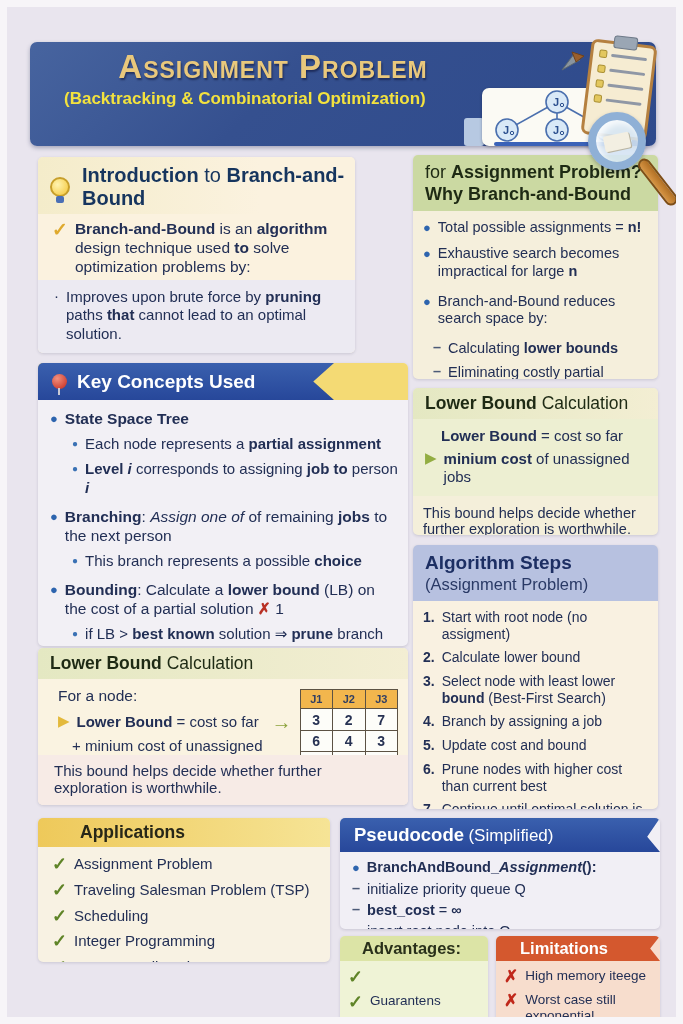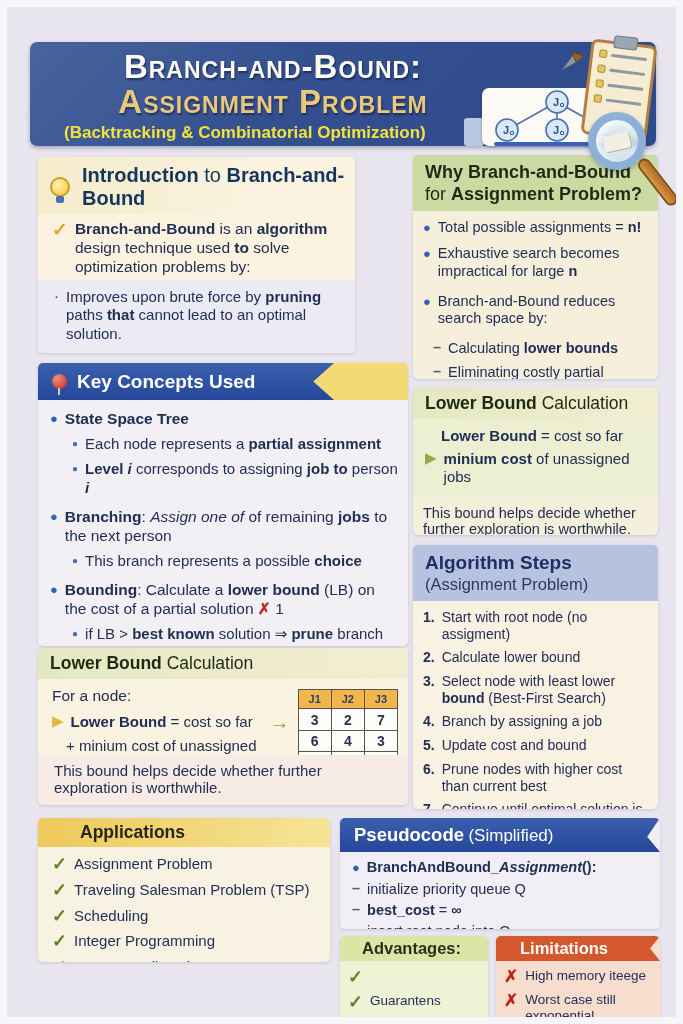--- a/index.html
+++ b/index.html
@@ -75,21 +75,21 @@
   .pin { width:15px; height:15px; border-radius:50%; background:radial-gradient(circle at 35% 30%,#f2907e,#c2271a); position:relative; flex:none; }
   .pin::after { content:""; position:absolute; left:6px; top:14px; width:2px; height:7px; background:#c9c9d4; }
   .keyc-body { padding:10px 8px 0 12px; font-size:15.5px; }
   .keyc-body .g-head { margin-bottom:6px; }
   .keyc-body .sub { margin:0 0 7px 22px; font-size:15px; }
   .keyc-group { margin-bottom:11px; }
 
   
   .lb-head { background:linear-gradient(90deg,#e4e8c2,#f3eed3); padding:5px 12px; font-size:17.5px; color:#1e2a14; }
   .lbl { left:38px; top:648px; width:370px; height:157px; background:#faf3e1; }
-  .lbl-body { display:flex; padding:8px 10px 0 14px; gap:8px; }
+  .lbl-body { display:flex; padding:8px 10px 0 20px; gap:8px; }
   .lbl-text { font-size:15px; width:215px; }
   .lbl-text .fornode { margin-bottom:8px; font-size:15.5px; }
   .play-y { color:#e3b93c; font-size:15px; }
   .play-g { color:#93ad42; font-size:15px; }
   .arrow  { color:#8ca23c; font-weight:700; font-size:20px; line-height:.9; }
   table.cost { border-collapse:collapse; margin-top:2px; }
   table.cost th { background:#f2b64d; border:1.5px solid #5c5244; font-size:11px; color:#313f63; font-weight:700; width:34px; padding:2px 0; }
   table.cost td { background:#fdfdf9; border:1.5px solid #5c5244; font-size:14px; font-weight:700; color:#273253; text-align:center; padding:1px 0; }
   .lbl-note { position:absolute; left:0; right:0; bottom:0; background:#f7ebe6; padding:7px 10px 9px 16px; font-size:15px; }
 
@@ -130,21 +130,20 @@
   .lim-head { background:#d4582e; padding:3px 0 3px 24px; font-weight:700; font-size:16.5px; color:#fff;
               clip-path:polygon(0 0,100% 0,94% 50%,100% 100%,0 100%); }
   .lim-body { padding:7px 6px 0 8px; font-size:13.5px; }
   .lim-body .row { margin-bottom:5px; }
 </style>
 </head>
 <body>
 
 <div class="header">
   <div class="header-text">
-    <div class="h-line1">Branch-and-Bound:</div>
     <div class="h-line2">Assignment Problem</div>
     <div class="h-sub">(Backtracking &amp; Combinatorial Optimization)</div>
   </div>
 
   <div class="side-tab"></div>
   <div class="tree-card">
     <svg width="150" height="58" viewBox="0 0 150 58">
       <line x1="75" y1="14" x2="25" y2="42" stroke="#4a6fae" stroke-width="1.6"></line>
       <line x1="75" y1="14" x2="75" y2="42" stroke="#4a6fae" stroke-width="1.6"></line>
       <line x1="75" y1="14" x2="125" y2="42" stroke="#4a6fae" stroke-width="1.6"></line>
@@ -217,22 +216,22 @@
   <div class="intro-note">
     <div class="row">
       <span class="glyph">·</span>
       <span class="txt"><span>Improves upon brute force by </span><span style="font-weight: 700;">pruning</span><span> paths </span><span style="font-weight: 700;">that</span><span> cannot lead to an optimal solution.</span></span>
     </div>
   </div>
 </div>
 
 <div class="panel why">
   <div class="why-head">
+    <div><span>for </span><span style="font-weight: 700;">Assignment Problem?</span></div>
     <div><span style="font-weight: 700;">Why Branch-and-Bound</span></div>
-    <div><span>for </span><span style="font-weight: 700;">Assignment Problem?</span></div>
   </div>
   <div class="why-body">
     <div class="row">
       <span class="glyph bullet-blue">●</span>
       <span class="txt"><span>Total possible assignments = </span><span style="font-weight: 700;">n!</span></span>
     </div>
     <div class="row">
       <span class="glyph bullet-blue">●</span>
       <span class="txt"><span>Exhaustive search becomes impractical for large </span><span style="font-weight: 700;">n</span></span>
     </div>

